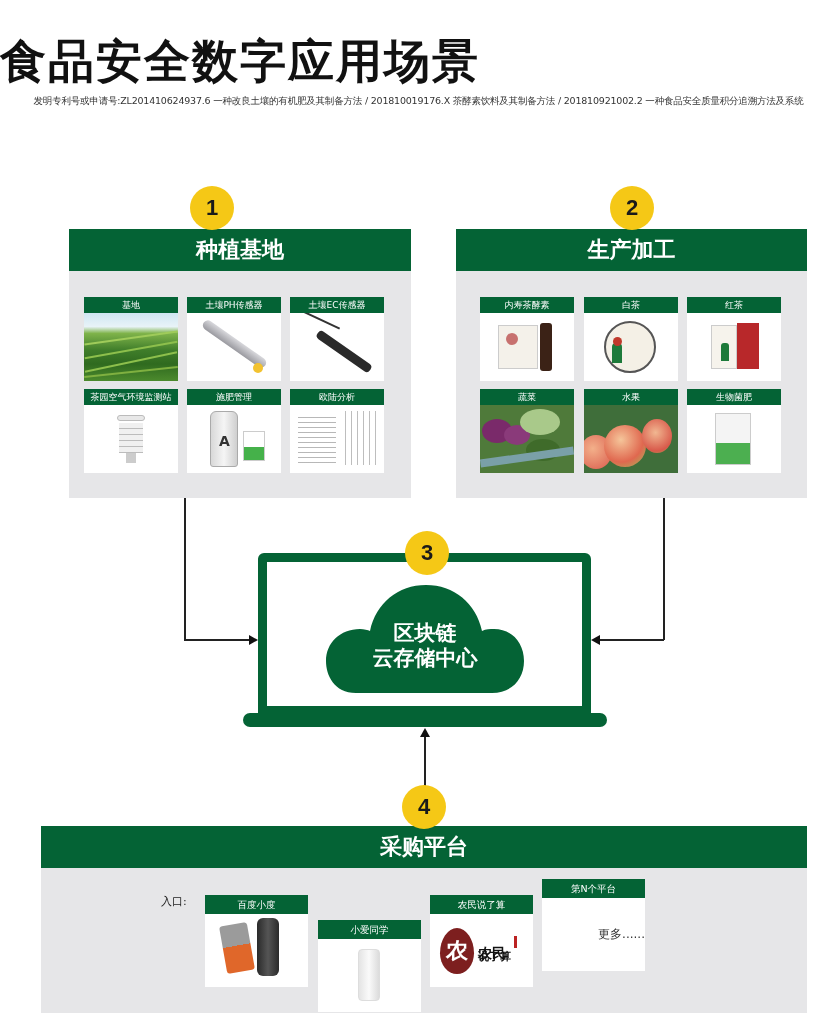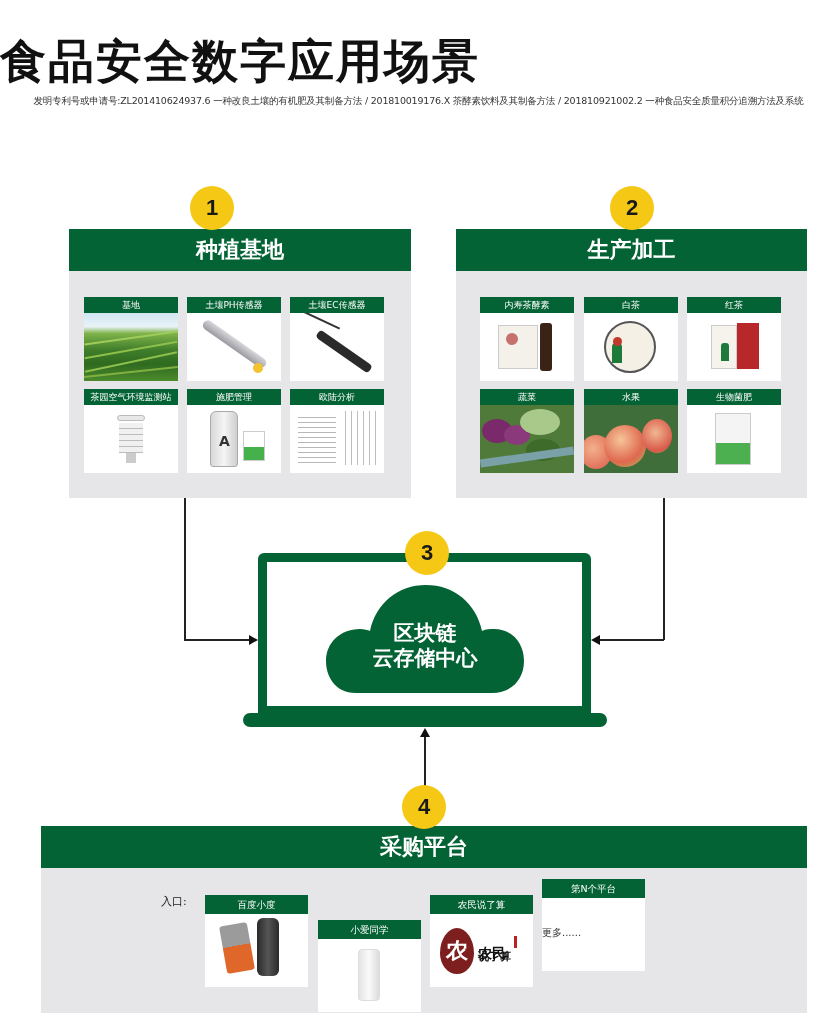--- a/index.html
+++ b/index.html
@@ -197,16 +197,16 @@
       <div class="abs" style="left:10px;top:14px;width:34px;height:46px;border-radius:50% 50% 50% 50% / 55% 55% 45% 45%;background:#7d1f1f;color:#fff;font-size:22px;font-weight:bold;text-align:center;line-height:46px;">农</div>
       <div class="abs" style="left:48px;top:32px;font-size:14px;font-weight:bold;color:#111;line-height:15px;">农民</div>
       <div class="abs" style="left:48px;top:36px;font-size:11px;font-weight:bold;color:#111;line-height:13px;">说了算</div>
       <div class="abs" style="left:84px;top:22px;width:3px;height:12px;background:#b22;"></div>
     </div>
   </div>
 
   <div class="ptile" style="left:501px;top:53px;">
     <div class="ptile-label">第N个平台</div>
     <div class="ptile-img">
-      <div class="abs" style="left:0;top:28px;width:103px;text-align:left;font-size:10px;color:#333;">更多......</div>
+      <div class="abs" style="left:0;top:28px;width:103px;text-align:right;font-size:12px;color:#333;">更多......</div>
     </div>
   </div>
 </div>
 
 </body></html>

